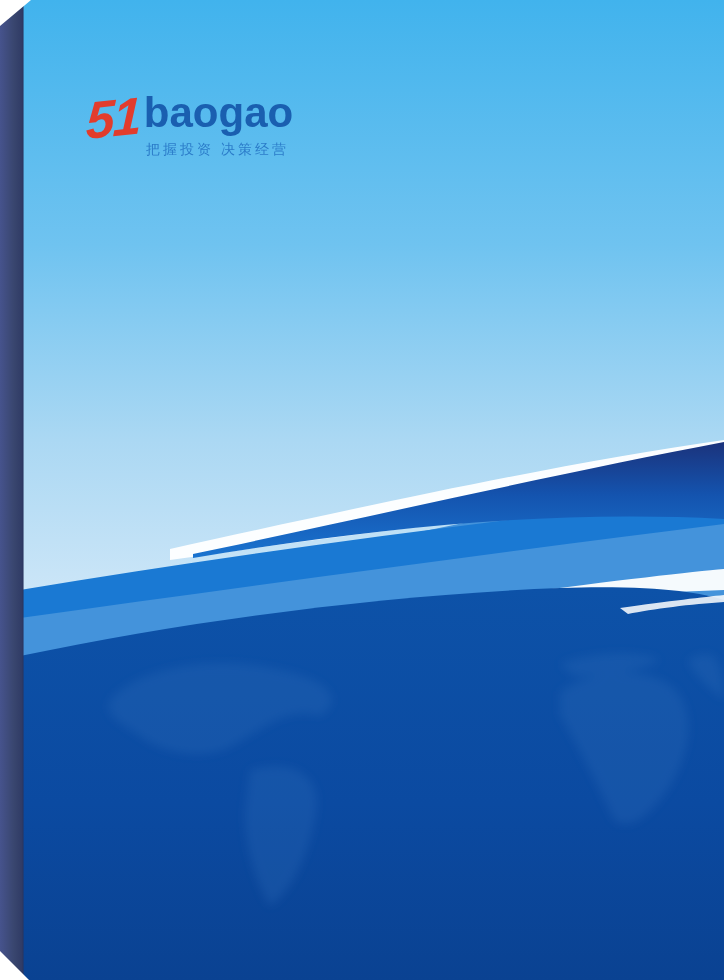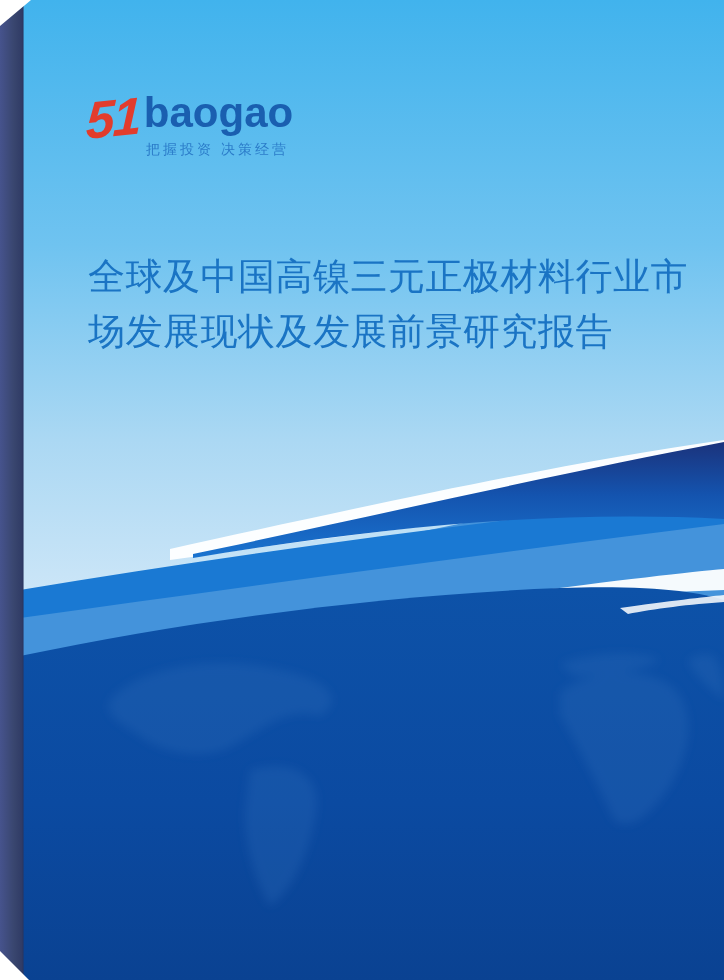--- a/index.html
+++ b/index.html
@@ -108,18 +108,14 @@
     <path d="M0,0 L31,0 L0,26 Z" fill="#ffffff"></path>
     <path d="M0,951 L29,980 L0,980 Z" fill="#ffffff"></path>
   </svg>
 
   <div class="logo">
     <span class="logo-mark" style="color: rgb(226, 60, 45);">51</span>
     <span class="logo-word" style="color: rgb(26, 95, 176);">baogao</span>
   </div>
   <div class="logo-tagline" style="color: rgb(43, 124, 201);">把握投资 决策经营</div>
 
-  <div class="report-title" style="color: rgb(26, 116, 196);">
-    <div class="line">全球及中国高镍三元正极材料行业市</div>
-    <div class="line">场发展现状及发展前景研究报告</div>
-  </div>
 
 </div>
 
 </body></html>

